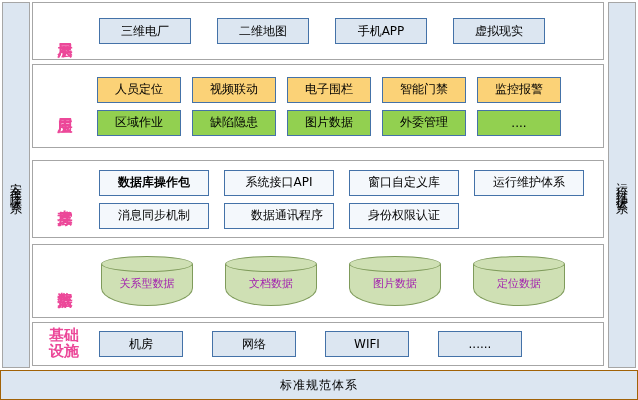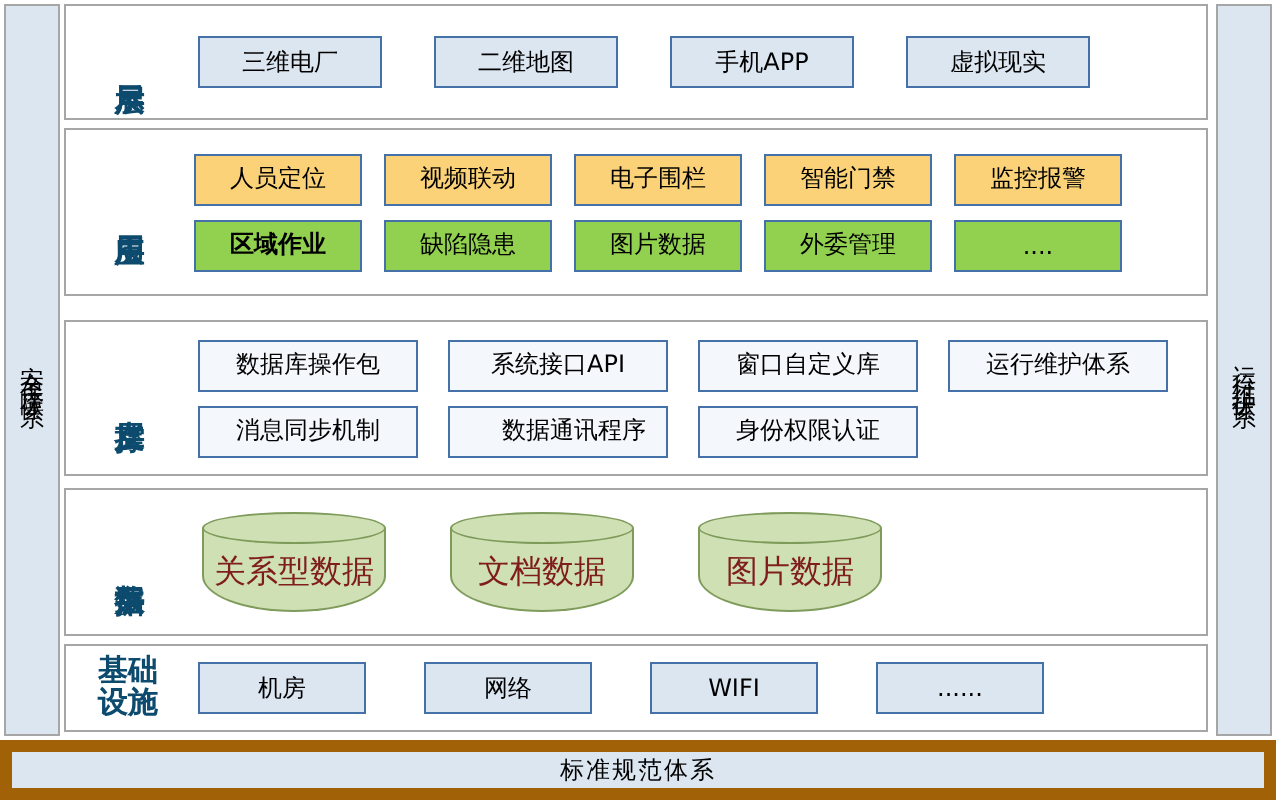--- a/index.html
+++ b/index.html
@@ -38,21 +38,21 @@
   }
 
   
   .bottom-band {
     position: absolute;
     left: 0;
     top: 370px;
     width: 638px;
     height: 30px;
     background: #dce6f1;
-    border: 6px solid #a16207;
+    border: 1px solid #a16207;
     box-sizing: border-box;
     display: flex;
     align-items: center;
     justify-content: center;
     font-size: 12px;
     color: #000000;
     letter-spacing: 1px;
   }
 
   
@@ -68,21 +68,21 @@
     position: absolute;
     left: 8px;
     top: 0;
     bottom: 0;
     width: 46px;
     display: flex;
     align-items: center;
     justify-content: center;
     font-size: 15px;
     font-weight: bold;
-    color: #0c4a6e;
+    color: #ec4899;
     line-height: 1.05;
     text-align: center;
   }
   .layer-label.vertical {
     writing-mode: vertical-rl;
     text-orientation: upright;
     letter-spacing: 1px;
   }
   .layer-body {
     position: absolute;
@@ -144,22 +144,22 @@
     background: #cfe0b4;
     border: 1px solid #7f9b5b;
     border-radius: 50% / 50%;
     box-sizing: border-box;
   }
   .cyl .cyl-label {
     position: absolute;
     left: 0; right: 0;
     top: 20px;
     text-align: center;
-    font-size: 16px;
-    color: #7f1d1d;
+    font-size: 11px;
+    color: #a21caf;
     white-space: nowrap;
   }
 </style>
 </head>
 <body>
 
 <div id="canvas">
 
   <div class="side-band" id="left-band" style="left:2px; top:2px; width:28px; height:366px;">
     <span class="vtext">安全保障体系</span>
@@ -185,34 +185,34 @@
     <div class="layer-label vertical">应用层</div>
     <div class="layer-body">
       <div class="row" style="gap:11px; justify-content:flex-start; padding-left:2px;">
         <div class="node yellow" style="width:84px;">人员定位</div>
         <div class="node yellow" style="width:84px;">视频联动</div>
         <div class="node yellow" style="width:84px;">电子围栏</div>
         <div class="node yellow" style="width:84px;">智能门禁</div>
         <div class="node yellow" style="width:84px;">监控报警</div>
       </div>
       <div class="row" style="gap:11px; justify-content:flex-start; padding-left:2px;">
-        <div class="node green" style="width:84px;font-weight:bold;">区域作业</div>
+        <div class="node green" style="width:84px;">区域作业</div>
         <div class="node green" style="width:84px;">缺陷隐患</div>
         <div class="node green" style="width:84px;">图片数据</div>
         <div class="node green" style="width:84px;">外委管理</div>
         <div class="node green" style="width:84px;">....</div>
       </div>
     </div>
   </div>
 
   <div class="layer" id="layer-support" style="top:160px; height:78px;">
     <div class="layer-label vertical">支撑层</div>
     <div class="layer-body">
       <div class="row" style="gap:15px; justify-content:flex-start; padding-left:4px;">
-        <div class="node white" style="width:110px;">数据库操作包</div>
+        <div class="node white" style="width:110px;font-weight:bold;">数据库操作包</div>
         <div class="node white" style="width:110px;">系统接口API</div>
         <div class="node white" style="width:110px;">窗口自定义库</div>
         <div class="node white" style="width:110px;">运行维护体系</div>
       </div>
       <div class="row" style="gap:15px; justify-content:flex-start; padding-left:4px;">
         <div class="node white" style="width:110px;">消息同步机制</div>
         <div class="node white" style="width:110px;padding-left:16px;">数据通讯程序</div>
         <div class="node white" style="width:110px;">身份权限认证</div>
       </div>
     </div>
@@ -229,20 +229,25 @@
         </div>
         <div class="cyl" style="width:92px;">
           <div class="body"></div>
           <div class="top"></div>
           <div class="cyl-label">文档数据</div>
         </div>
         <div class="cyl" style="width:92px;">
           <div class="body"></div>
           <div class="top"></div>
           <div class="cyl-label">图片数据</div>
+        </div>
+        <div class="cyl" style="width:92px;">
+          <div class="body"></div>
+          <div class="top"></div>
+          <div class="cyl-label">定位数据</div>
         </div>
       </div>
     </div>
   </div>
 
   <div class="layer" id="layer-infrastructure" style="top:322px; height:44px;">
     <div class="layer-label">
       <span style="display:block;">
         <span style="display:block;">基础</span>
         <span style="display:block;">设施</span>

